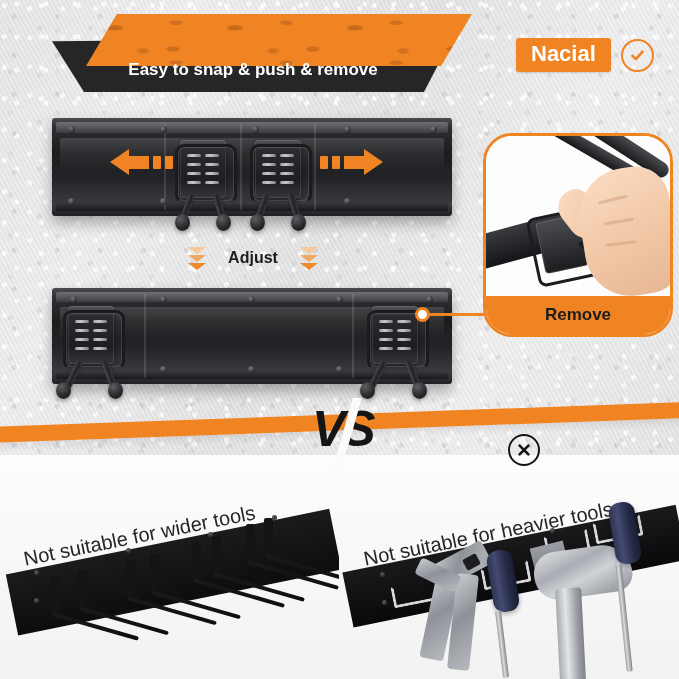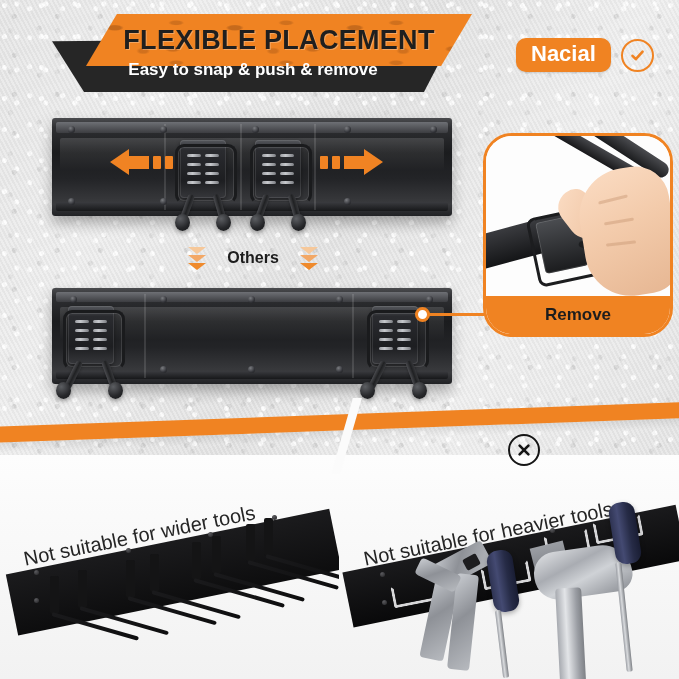--- a/index.html
+++ b/index.html
@@ -69,21 +69,21 @@
   }
   .banner .sub{
     position:absolute;left:6px;top:42px;width:390px;height:28px;
     display:flex;align-items:center;justify-content:center;
     font-size:17px;font-weight:bold;color:#ffffff;white-space:nowrap;
   }
 
   
   .brandwrap{position:absolute;left:516px;top:38px;display:flex;align-items:center;gap:10px;}
   .brandpill{
-    background:#f08322;color:#fff;border-radius:10px;
+    background:#f08322;color:#fff;border-radius:3px;
     padding:4px 15px 6px;font-size:22px;font-weight:bold;line-height:1.1;
     box-shadow:0 1px 2px rgba(0,0,0,.14);
   }
   .checkcircle{
     width:29px;height:29px;border:2.4px solid #f08322;border-radius:50%;
     display:flex;align-items:center;justify-content:center;
   }
   .checkcircle svg{display:block;}
 
   
@@ -314,21 +314,20 @@
 <div id="root">
 
   <div class="wall"></div>
   <div class="lowerbg"></div>
   <div class="diagband-shadow"></div>
   <div class="diagband"></div>
 
   <div class="banner">
     <div class="dark"></div>
     <div class="orange"></div>
-    <div class="title">FLEXIBLE PLACEMENT</div>
     <div class="sub">Easy to snap &amp; push &amp; remove</div>
   </div>
 
   <div class="brandwrap">
     <div class="brandpill">Nacial</div>
     <div class="checkcircle">
       <svg width="17" height="17" viewBox="0 0 17 17">
         <path d="M3.5 8.8 L6.8 12.2 L13.6 4.6" fill="none" stroke="#f08322" stroke-width="2.6" stroke-linecap="round" stroke-linejoin="round"></path>
       </svg>
     </div>
@@ -397,21 +396,21 @@
     <div class="arm" style="left:42px;top:54px;height:26px;transform:rotate(-16deg);"></div>
     <div class="tip" style="left:42px;top:74px;"></div>
   </div>
 
   <div class="adjustrow">
     <div class="chev">
         <i></i>
         <i></i>
         <i></i>
       </div>
-    <div class="lbl">Others</div>
+    <div class="lbl">Adjust</div>
     <div class="chev">
         <i></i>
         <i></i>
         <i></i>
       </div>
   </div>
 
   <div class="rail" style="left:52px;top:288px;width:400px;height:96px;">
     <div class="body"></div>
     <div class="toprim"></div>
@@ -477,20 +476,21 @@
       <div class="thumb"></div>
       <div class="hand"></div>
       <div class="knuckle" style="left:112px;top:62px;transform:rotate(-14deg);"></div>
       <div class="knuckle" style="left:118px;top:84px;transform:rotate(-10deg);"></div>
       <div class="knuckle" style="left:120px;top:106px;transform:rotate(-6deg);"></div>
     </div>
     <div class="label">Remove</div>
   </div>
 
   <div class="vs">
+    <div class="txt">VS</div>
     <div class="bolt"></div>
   </div>
 
   <div class="otherswrap">
     <div class="xcircle">
       <svg width="16" height="16" viewBox="0 0 16 16">
         <path d="M3.6 3.6 L12.4 12.4 M12.4 3.6 L3.6 12.4" fill="none" stroke="#151515" stroke-width="2.6" stroke-linecap="round"></path>
       </svg>
     </div>
   </div>

